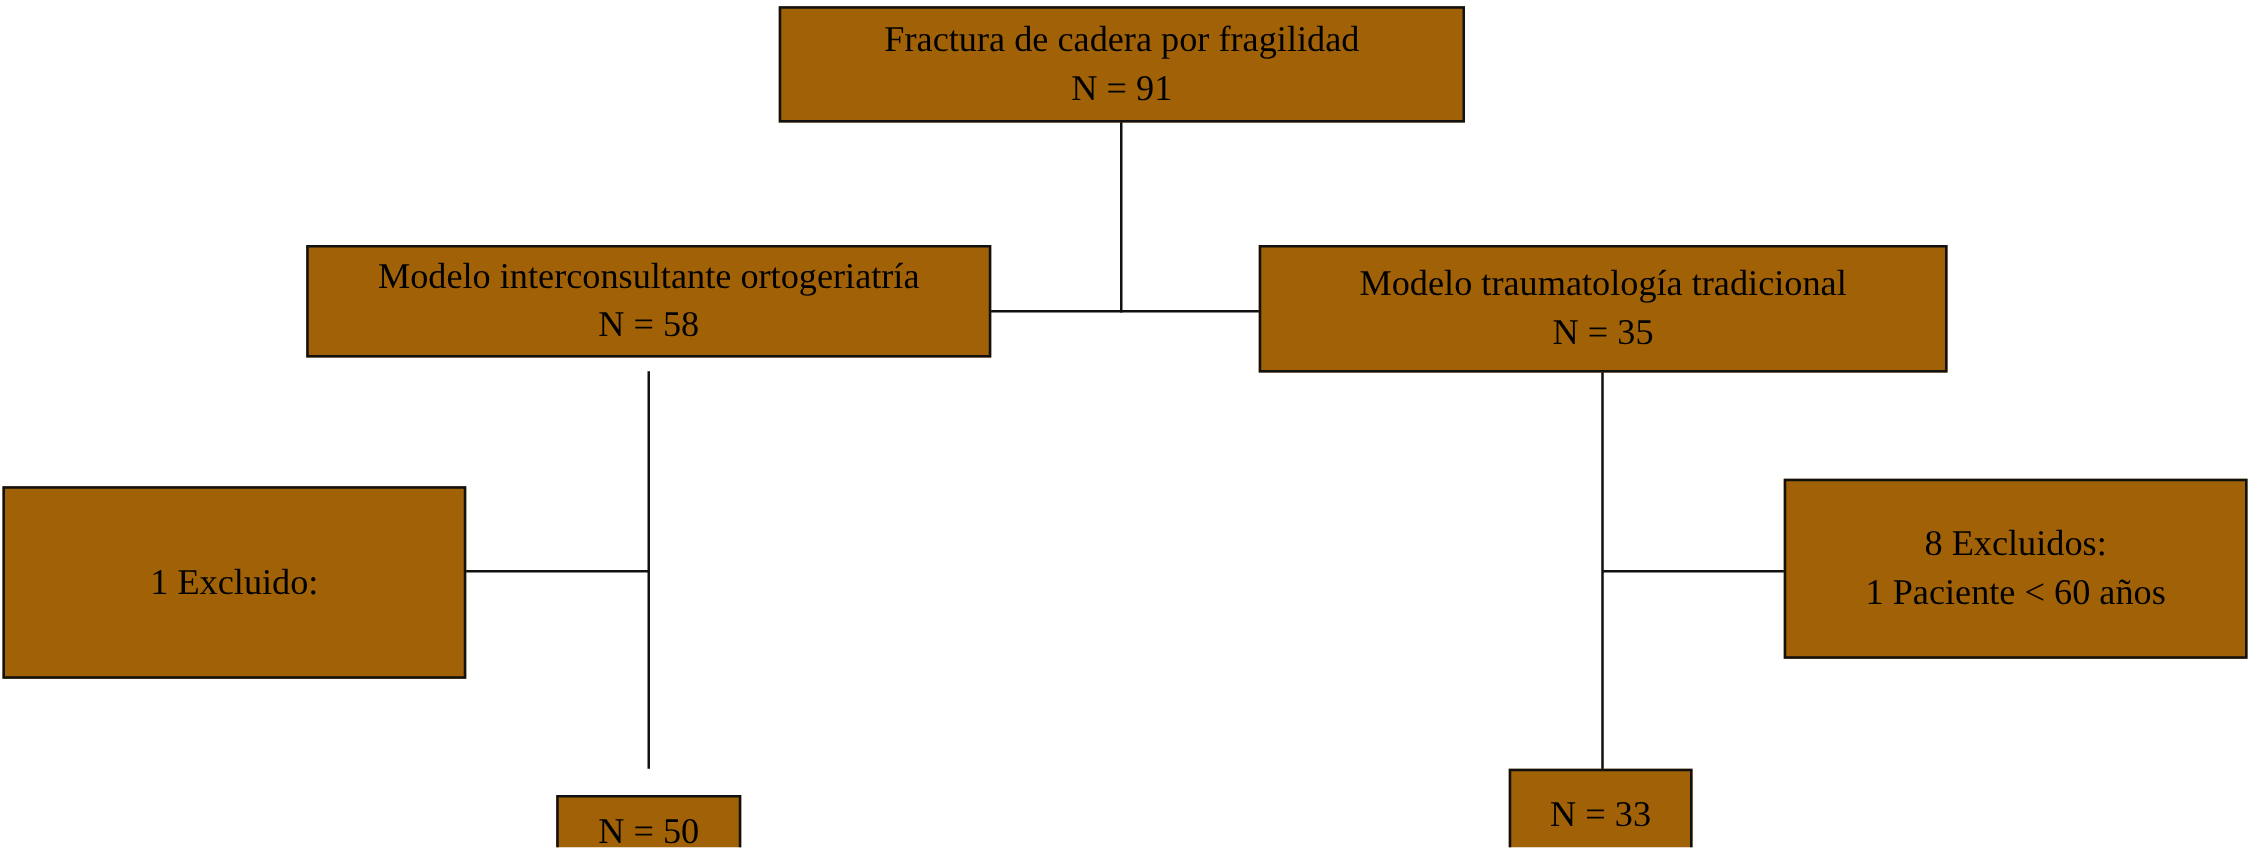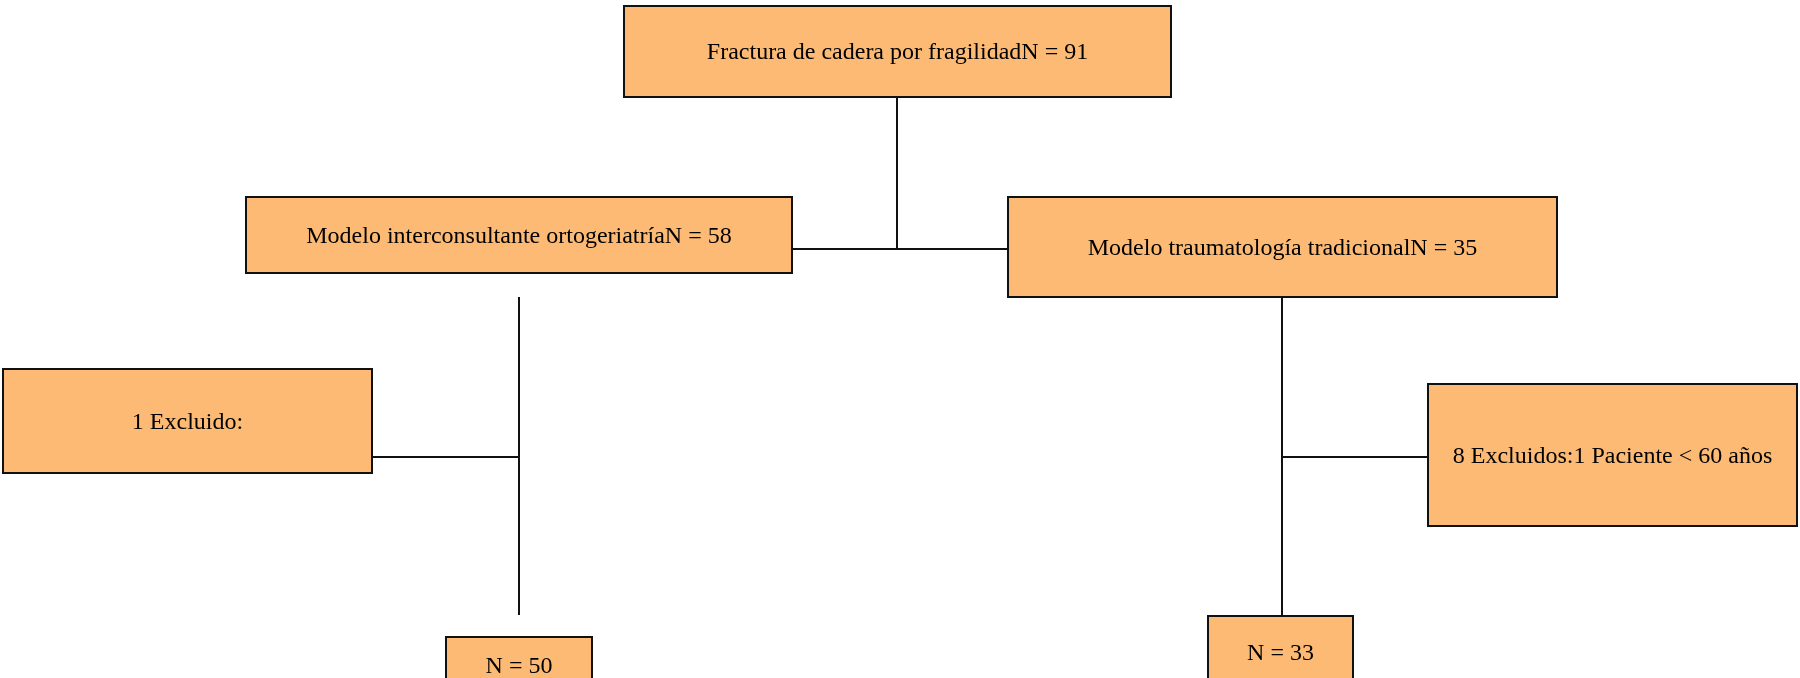--- a/index.html
+++ b/index.html
@@ -12,28 +12,28 @@
     width: 1800px;
     height: 678px;
     background: #ffffff;
     font-family: "Liberation Serif", "DejaVu Serif", serif;
     color: #000000;
     overflow: hidden;
   }
   .box {
     position: absolute;
     box-sizing: border-box;
-    background: #fdba74;
+    background: #a16207;
     border: 2px solid #111111;
     display: flex;
-    flex-direction: row;
+    flex-direction: column;
     justify-content: center;
     align-items: center;
     text-align: center;
-    font-size: 24px;
+    font-size: 29px;
     line-height: 39px;
     z-index: 2;
   }
   .box .line-text {
     display: block;
     white-space: nowrap;
   }
   .conn {
     position: absolute;
     background: #111111;
@@ -52,31 +52,31 @@
   <div class="conn v" style="left:518px; top:297px; height:318px"></div>
   <div class="conn v" style="left:1281px; top:297px; height:319px"></div>
   <div class="conn h" style="left:372px; top:456px; width:147px"></div>
   <div class="conn h" style="left:1282px; top:456px; width:146px"></div>
 
   <div class="box" style="left:623px; top:5px; width:549px; height:93px">
     <span class="line-text">Fractura de cadera por fragilidad</span>
     <span class="line-text">N = 91</span>
   </div>
 
-  <div class="box" style="left:245px; top:196px; width:548px; height:78px">
+  <div class="box" style="left:245px; top:196px; width:548px; height:90px">
     <span class="line-text">Modelo interconsultante ortogeriatría</span>
     <span class="line-text">N = 58</span>
   </div>
 
   <div class="box" style="left:1007px; top:196px; width:551px; height:102px">
     <span class="line-text">Modelo traumatología tradicional</span>
     <span class="line-text">N = 35</span>
   </div>
 
-  <div class="box" style="left:2px; top:368px; width:371px; height:106px">
+  <div class="box" style="left:2px; top:389px; width:371px; height:154px">
     <span class="line-text">1 Excluido:</span>
   </div>
 
   <div class="box" style="left:1427px; top:383px; width:371px; height:144px">
     <span class="line-text">8 Excluidos:</span>
     <span class="line-text">1 Paciente &lt; 60 años</span>
   </div>
 
   <div class="box" style="left:445px; top:636px; width:148px; height:58px">
     <span class="line-text">N = 50</span>

